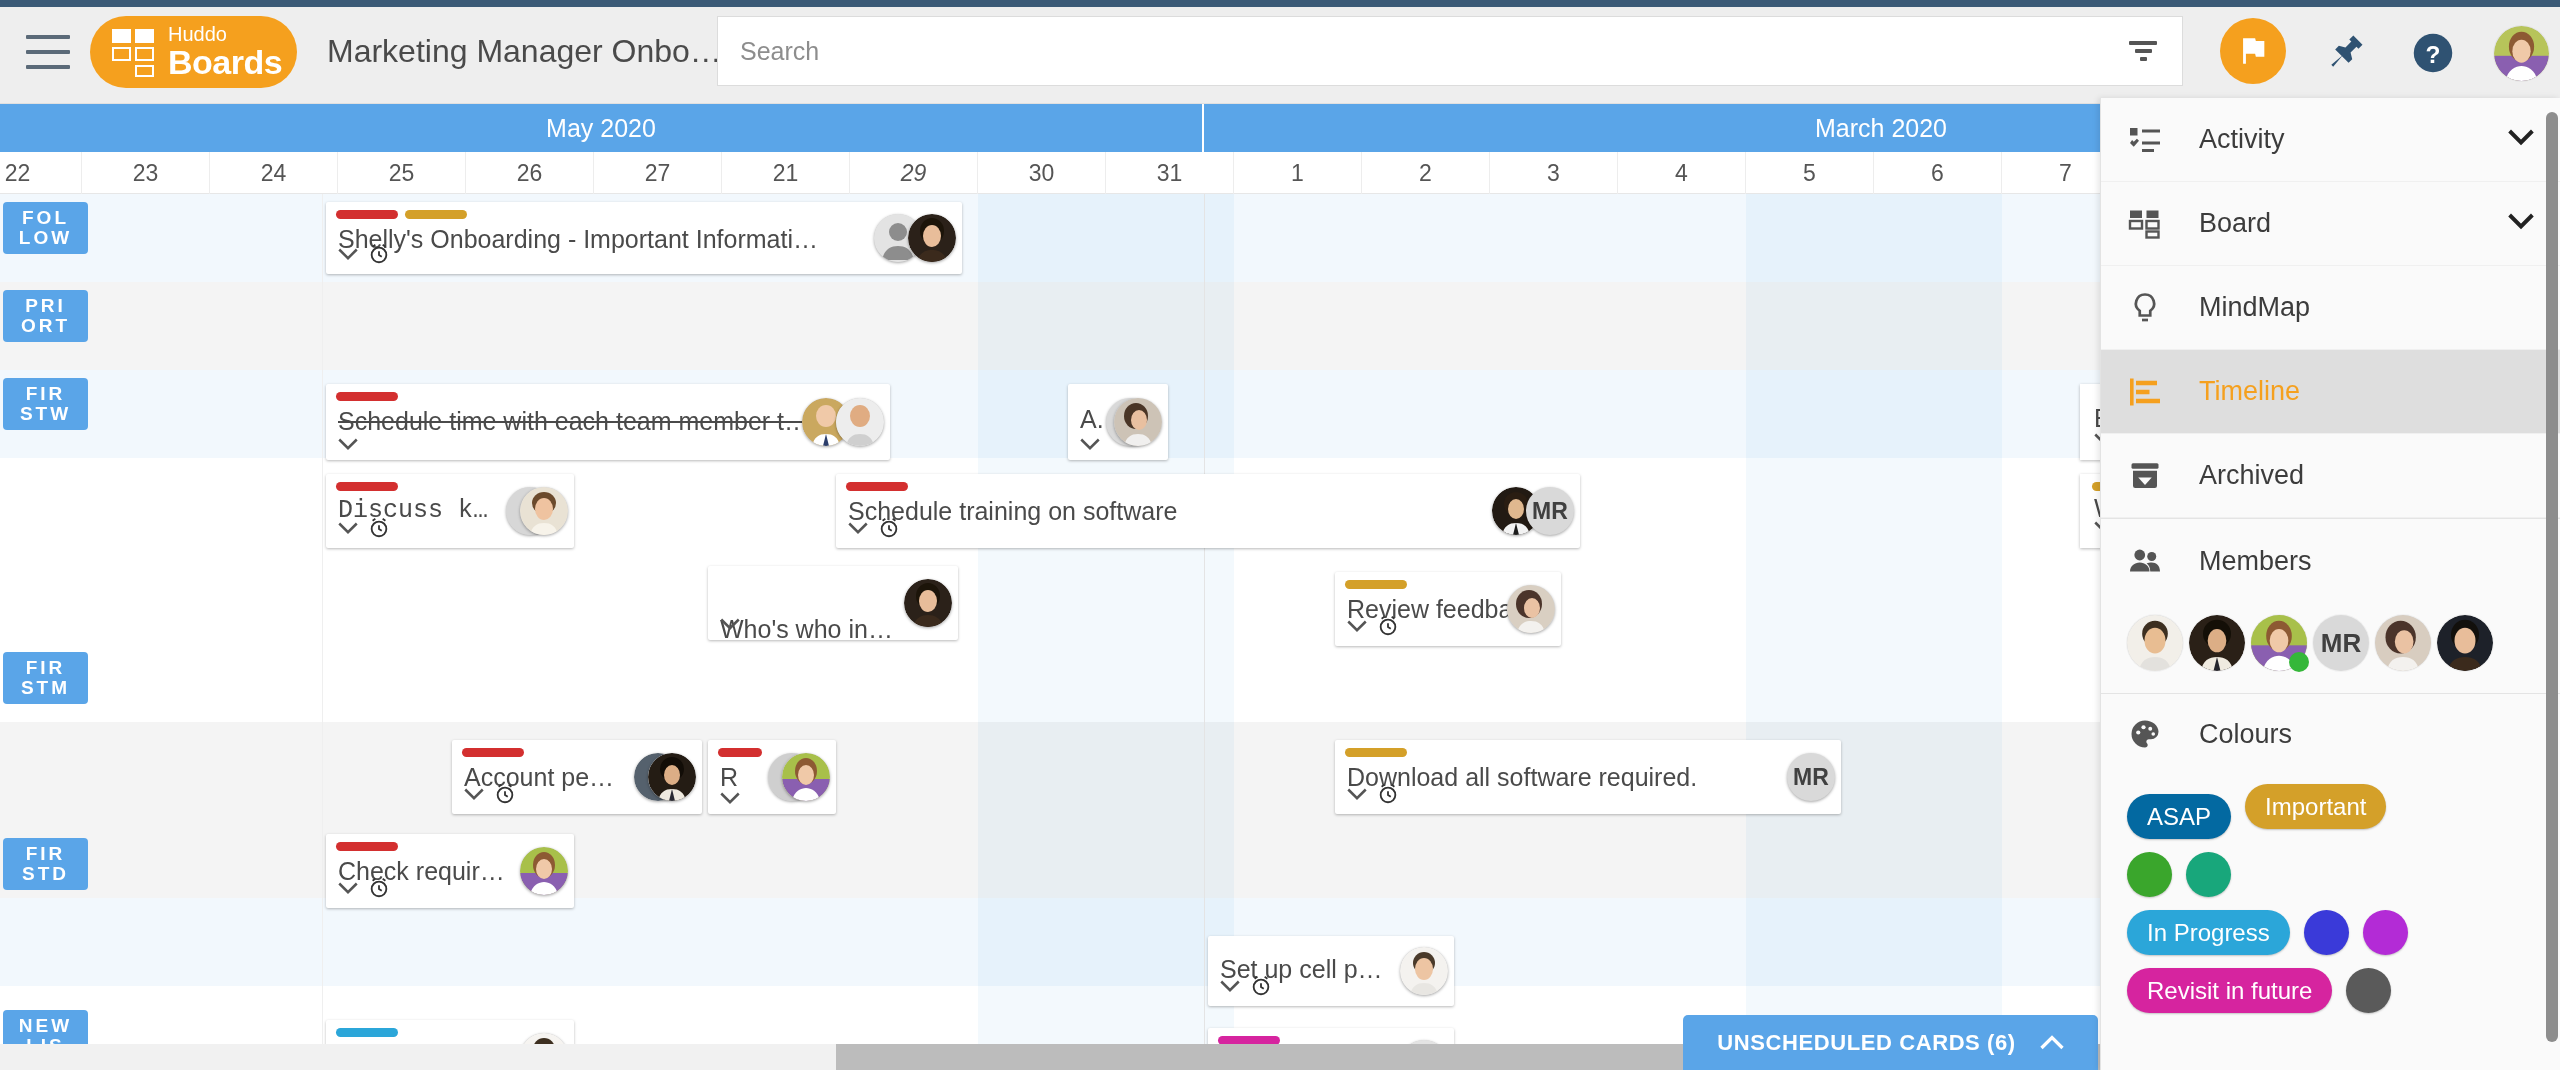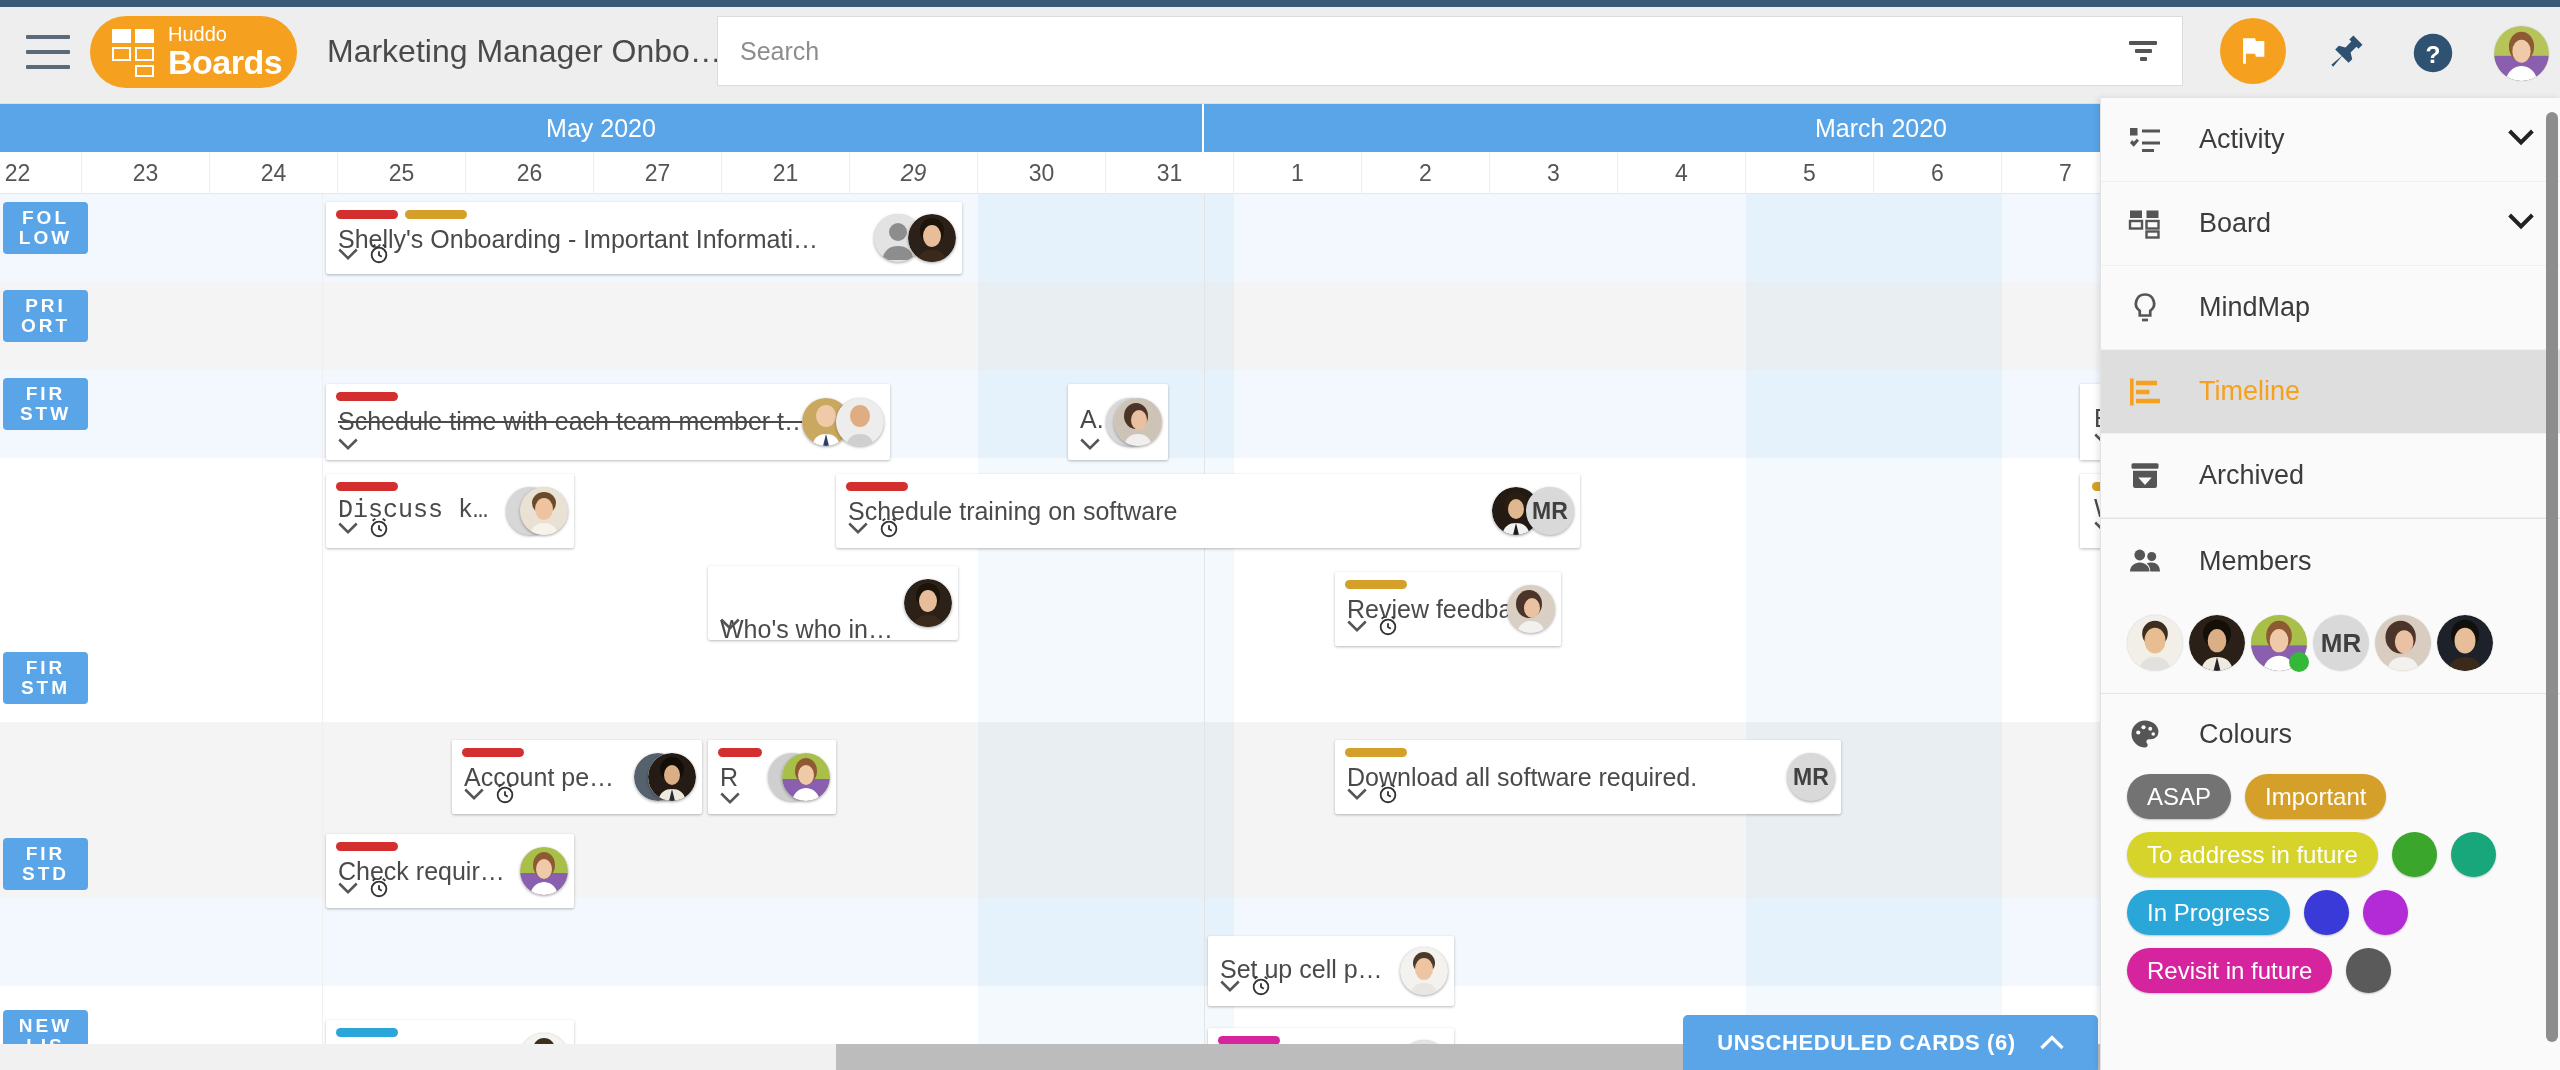--- a/index.html
+++ b/index.html
@@ -1059,31 +1059,28 @@
             <circle cx="15.5" cy="8.5" r="1.3" fill="#fafafa"></circle>
             <circle cx="17.5" cy="12" r="1.2" fill="#fafafa"></circle>
           </svg>
       </span>
       <span class="rp-label">Colours</span>
       <span class="rp-caret"></span>
     </div>
 
     <div class="rp-colours">
       <div class="rp-colour-row">
-        <div class="pill" style="background:#737373;">
+        <div class="pill" style="background:#0369a1;margin-top:20px;">
           <span>ASAP</span>
         </div>
         <div class="pill" style="background:#d4a029;">
           <span>Important</span>
         </div>
       </div>
       <div class="rp-colour-row">
-        <div class="pill" style="background:#d6d42b;">
-          <span>To address in future</span>
-        </div>
         <div class="swatch" style="background:#3aa62c;"></div>
         <div class="swatch" style="background:#18a77b;"></div>
       </div>
       <div class="rp-colour-row">
         <div class="pill" style="background:#2ba6d9;">
           <span>In Progress</span>
         </div>
         <div class="swatch" style="background:#3a3ad9;"></div>
         <div class="swatch" style="background:#b32bd6;"></div>
       </div>

